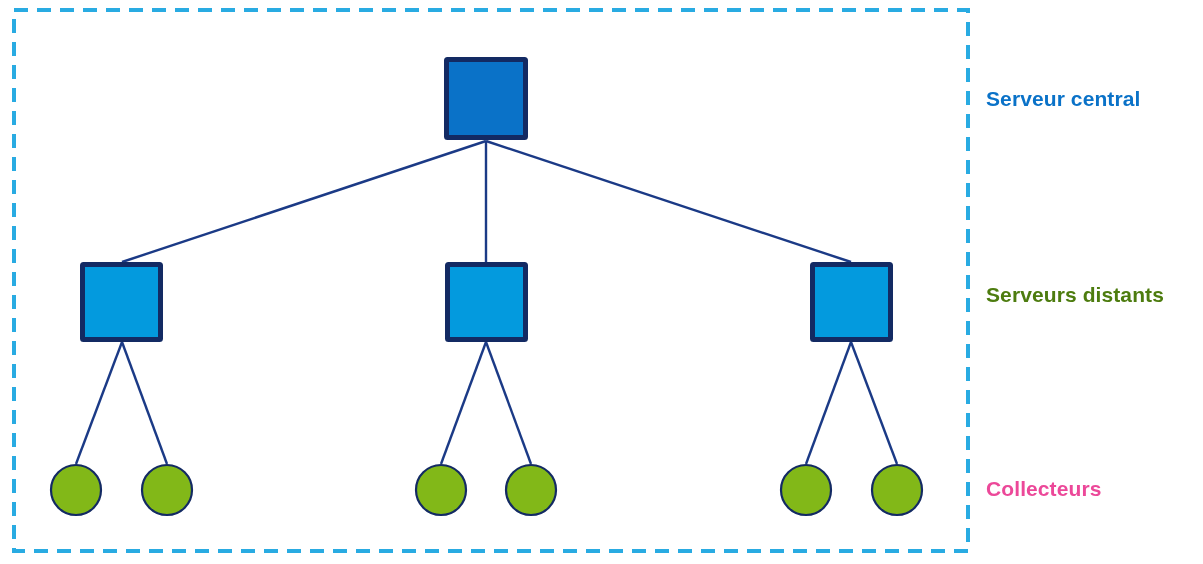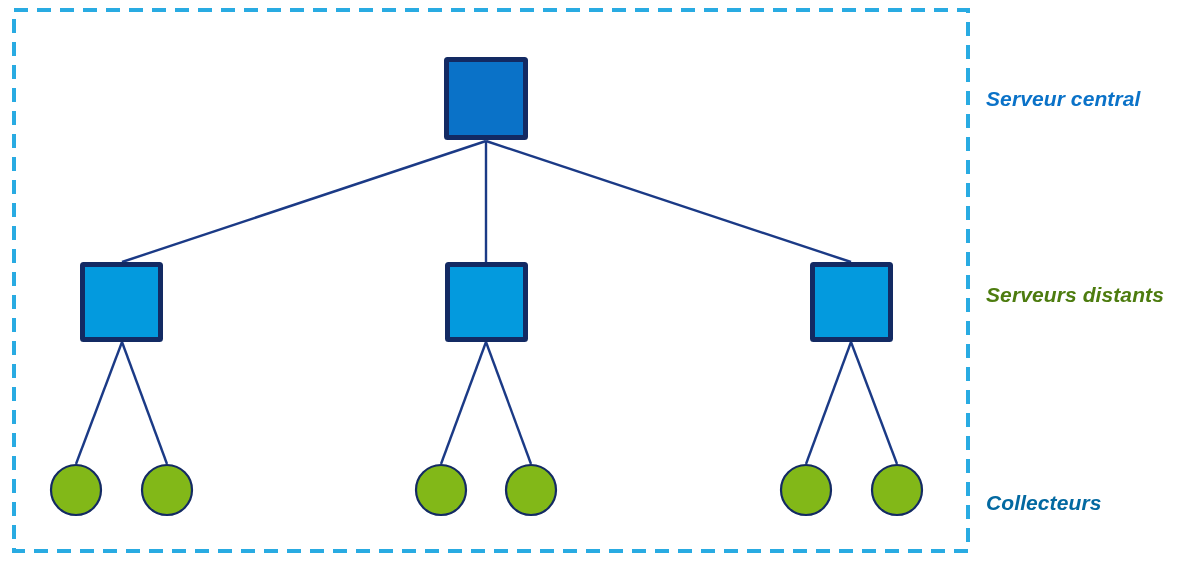--- a/index.html
+++ b/index.html
@@ -10,21 +10,20 @@
   body {
     width: 1203px;
     height: 564px;
     font-family: "Liberation Sans", sans-serif;
     overflow: hidden;
   }
   #diagram-root {
     position: relative;
     width: 1203px;
     height: 432px;
-    font-style: italic;
   }
   #topology-svg {
     position: absolute;
     top: 0;
     left: 0;
     display: block;
   }
   .legend-label {
     position: absolute;
     font-family: "Liberation Sans", sans-serif;
@@ -65,15 +64,15 @@
         <circle cx="441" cy="490" r="25" fill="#82b818" stroke="#132a63" stroke-width="2.2"></circle>
         <circle cx="531" cy="490" r="25" fill="#82b818" stroke="#132a63" stroke-width="2.2"></circle>
         <circle cx="806" cy="490" r="25" fill="#82b818" stroke="#132a63" stroke-width="2.2"></circle>
         <circle cx="897" cy="490" r="25" fill="#82b818" stroke="#132a63" stroke-width="2.2"></circle>
       </g>
 
   </svg>
 
   <div class="legend-label" style="left: 986px; top: 88px; color: rgb(10, 114, 200);">Serveur central</div>
   <div class="legend-label" style="left: 986px; top: 284px; color: #4d7c0f;">Serveurs distants</div>
-  <div class="legend-label" style="left: 986px; top: 492px; color: #0369a1;">Collecteurs</div>
+  <div class="legend-label" style="left: 986px; top: 478px; color: #ec4899;">Collecteurs</div>
 
 </div>
 
 </body></html>

